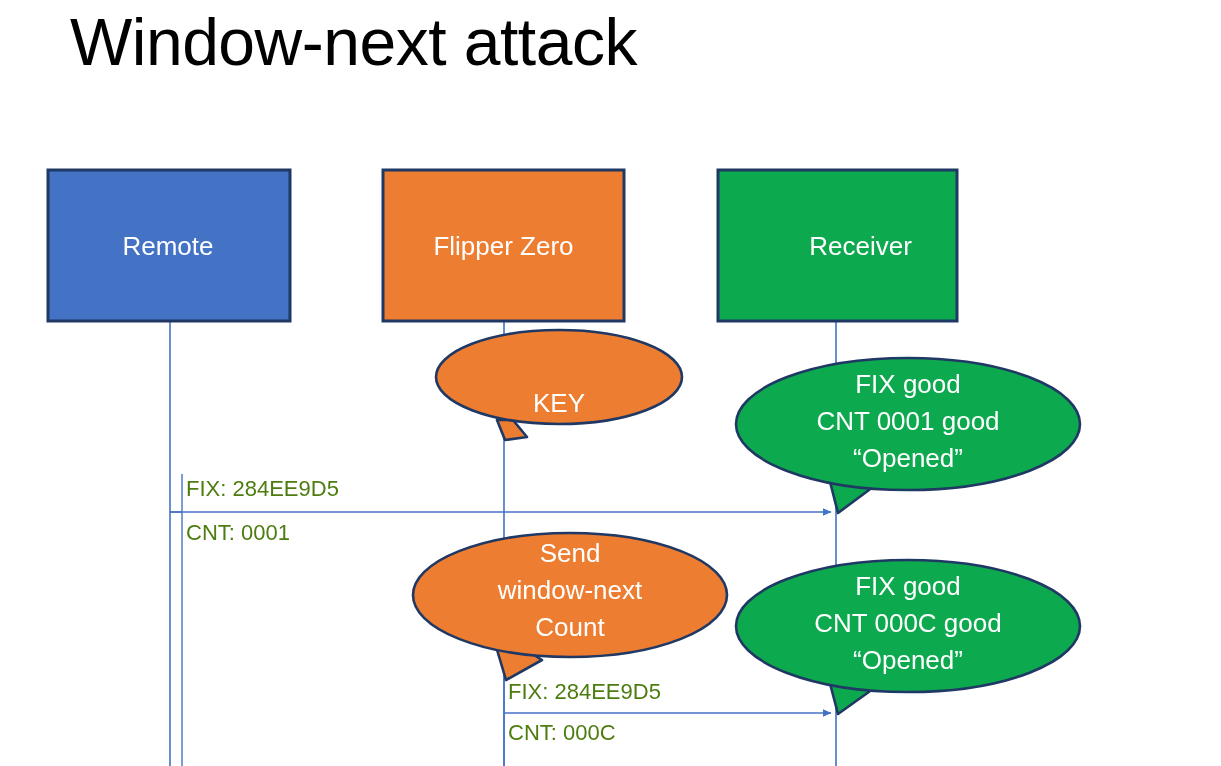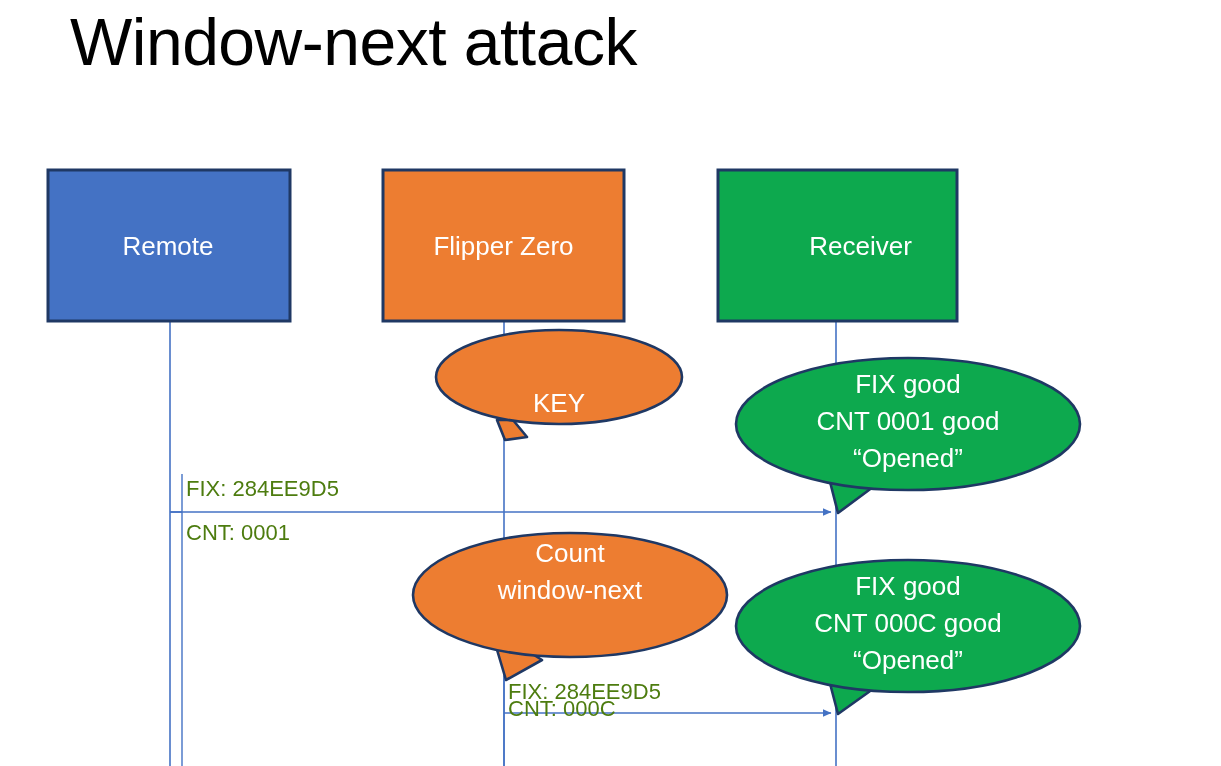--- a/index.html
+++ b/index.html
@@ -133,29 +133,30 @@
     <div>KEY</div>
   </div>
 
   <div class="callout-text" style="left:736px; top:366px; width:344px;">
     <div>FIX good</div>
     <div>CNT 0001 good</div>
     <div>“Opened”</div>
   </div>
 
   <div class="callout-text" style="left:413px; top:535px; width:314px;">
+    <div>Send</div>
+    <div>window-next</div>
     <div>Count</div>
-    <div>window-next</div>
   </div>
 
   <div class="callout-text" style="left:736px; top:568px; width:344px;">
     <div>FIX good</div>
     <div>CNT 000C good</div>
     <div>“Opened”</div>
   </div>
 
   <div class="msg-label" style="left:186px; top:472px;">FIX: 284EE9D5</div>
   <div class="msg-label" style="left:186px; top:516px;">CNT: 0001</div>
 
   <div class="msg-label" style="left:508px; top:675px;">FIX: 284EE9D5</div>
-  <div class="msg-label" style="left:508px; top:692px;">CNT: 000C</div>
+  <div class="msg-label" style="left:508px; top:716px;">CNT: 000C</div>
 
 </div>
 
 </body></html>

